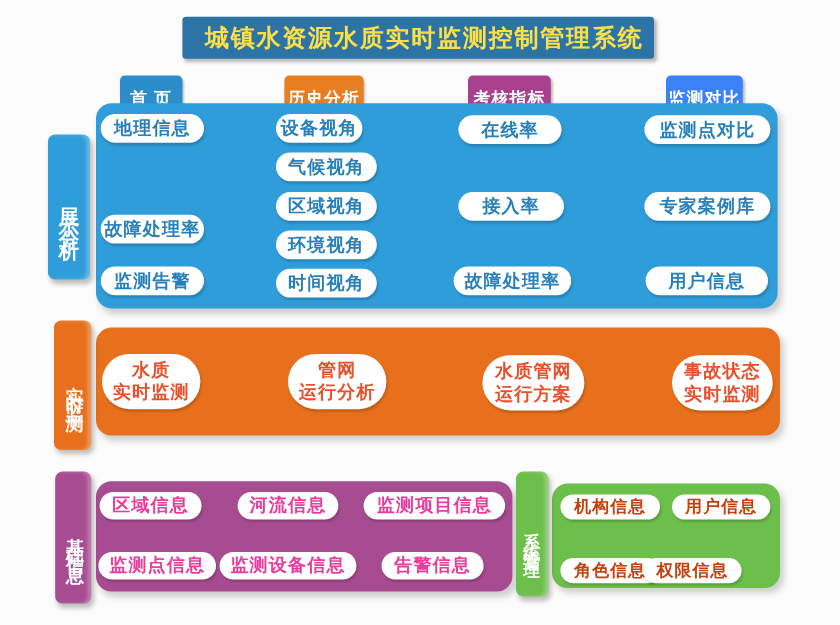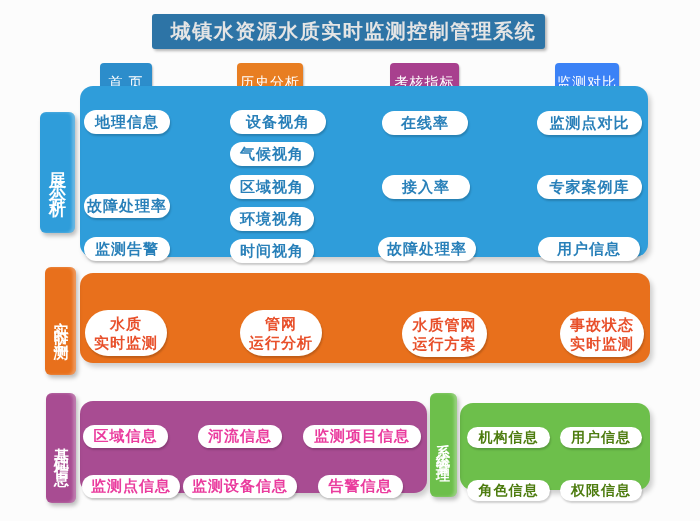--- a/index.html
+++ b/index.html
@@ -4,29 +4,29 @@
 <style>
   html,body{margin:0;padding:0;background:#fff;}
   .stage{
     position:relative;width:700px;height:521px;background:#FCFCFC;
     font-family:"Liberation Sans","DejaVu Sans",sans-serif;overflow:hidden;
   }
   .abs{position:absolute;box-sizing:border-box;}
   
   .title{
     left:152px;top:14px;width:393px;height:35px;
-    background:#2D74A6;color:#e5e5e5;font-size:20px;font-weight:bold;
+    background:#2D74A6;color:#fde047;font-size:20px;font-weight:bold;
     letter-spacing:1.5px;border-radius:3px;
     display:flex;align-items:center;justify-content:center;
     box-shadow:2px 2px 3px rgba(0,0,0,0.28);
     padding-left:10px;
   }
   
   .hdr{
-    height:39px;color:#fff;font-weight:normal;font-size:14px;letter-spacing:1px;
+    height:39px;color:#fff;font-weight:bold;font-size:14px;letter-spacing:1px;
     border-radius:4px;display:flex;align-items:center;justify-content:center;
     box-shadow:1px 2px 2px rgba(0,0,0,0.25);
   }
   .hdr-home   {left:100px;top:63px;width:52px;background:#2C8DCB;}
   .hdr-history{left:237px;top:63px;width:66px;background:#E87E22;}
   .hdr-kpi    {left:390px;top:63px;width:69px;background:#A8408E;}
   .hdr-compare{left:555px;top:63px;width:64px;background:#3b82f6;}
   
   .panel{border-radius:13px;box-shadow:3px 4px 5px rgba(0,0,0,0.18);}
   .panel-blue  {left:80px;top:86px; width:568px;height:171px;background:#2F9DDA;}
@@ -42,47 +42,47 @@
   }
   .tab-display {left:40px;top:112px;width:35px;height:121px;background:#2F9DDA;font-size:17px;letter-spacing:9px;padding-top:8px;}
   .tab-realtime{left:45px;top:267px;width:31px;height:108px;background:#E8701C;font-size:15px;letter-spacing:8px;padding-top:7px;}
   .tab-basic   {left:46px;top:393px;width:30px;height:110px;background:#A84C92;font-size:15px;letter-spacing:8px;padding-top:7px;}
   .tab-system  {left:430px;top:393px;width:27px;height:104px;background:#6DBF4B;font-size:14px;letter-spacing:8px;padding-top:7px;}
   
   .pill{
     background:#fff;font-weight:bold;border-radius:14px;
     display:flex;align-items:center;justify-content:center;
     box-shadow:1px 2px 2px rgba(0,0,0,0.18);
-    letter-spacing:1px;text-align:center;margin-top:15px;
+    letter-spacing:1px;text-align:center;
   }
   .pill-blue  {height:24px;color:#2980B9;font-size:15px;}
   .pill-orange{height:46px;color:#E8502B;font-size:15px;border-radius:23px;white-space:pre-line;line-height:19px;}
   .pill-pink  {height:23px;color:#EA3C9E;font-size:15px;}
-  .pill-green {height:21px;color:#4d7c0f;font-size:14px;}
+  .pill-green {height:21px;color:#c2410c;font-size:14px;}
 </style>
 </head>
 <body>
 
 <div class="stage">
 
   <div class="abs title">城镇水资源水质实时监测控制管理系统</div>
 
   <div class="abs hdr hdr-home">首 页</div>
   <div class="abs hdr hdr-history">历史分析</div>
   <div class="abs hdr hdr-kpi">考核指标</div>
   <div class="abs hdr hdr-compare">监测对比</div>
 
   <div class="abs panel panel-blue"></div>
   <div class="abs tab tab-display">展示分析</div>
 
   <div class="abs pill pill-blue" style="left:84px;top:95px;width:86px">地理信息</div>
   <div class="abs pill pill-blue" style="left:84px;top:179px;width:86px">故障处理率</div>
   <div class="abs pill pill-blue" style="left:84px;top:222px;width:86px">监测告警</div>
 
-  <div class="abs pill pill-blue" style="left:230px;top:95px;width:96px">设备视角</div>
+  <div class="abs pill pill-blue" style="left:230px;top:95px;width:72px">设备视角</div>
   <div class="abs pill pill-blue" style="left:230px;top:127px;width:84px">气候视角</div>
   <div class="abs pill pill-blue" style="left:230px;top:160px;width:84px">区域视角</div>
   <div class="abs pill pill-blue" style="left:230px;top:192px;width:84px">环境视角</div>
   <div class="abs pill pill-blue" style="left:230px;top:224px;width:84px">时间视角</div>
 
   <div class="abs pill pill-blue" style="left:382px;top:96px;width:86px">在线率</div>
   <div class="abs pill pill-blue" style="left:382px;top:160px;width:88px">接入率</div>
   <div class="abs pill pill-blue" style="left:378px;top:222px;width:98px">故障处理率</div>
 
   <div class="abs pill pill-blue" style="left:537px;top:96px;width:105px">监测点对比</div>
@@ -110,15 +110,15 @@
   <div class="abs pill pill-pink" style="left:82px;top:460px;width:98px">监测点信息</div>
   <div class="abs pill pill-pink" style="left:183px;top:460px;width:114px">监测设备信息</div>
   <div class="abs pill pill-pink" style="left:318px;top:460px;width:85px">告警信息</div>
 
   <div class="abs panel panel-green"></div>
   <div class="abs tab tab-system">系统管理</div>
 
   <div class="abs pill pill-green" style="left:467px;top:412px;width:83px">机构信息</div>
   <div class="abs pill pill-green" style="left:560px;top:412px;width:82px">用户信息</div>
   <div class="abs pill pill-green" style="left:467px;top:465px;width:83px">角色信息</div>
-  <div class="abs pill pill-green" style="left:560px;top:465px;width:82px">权限信息</div>
+  <div class="abs pill pill-green" style="left:536px;top:465px;width:82px">权限信息</div>
 
 </div>
 
 </body></html>

